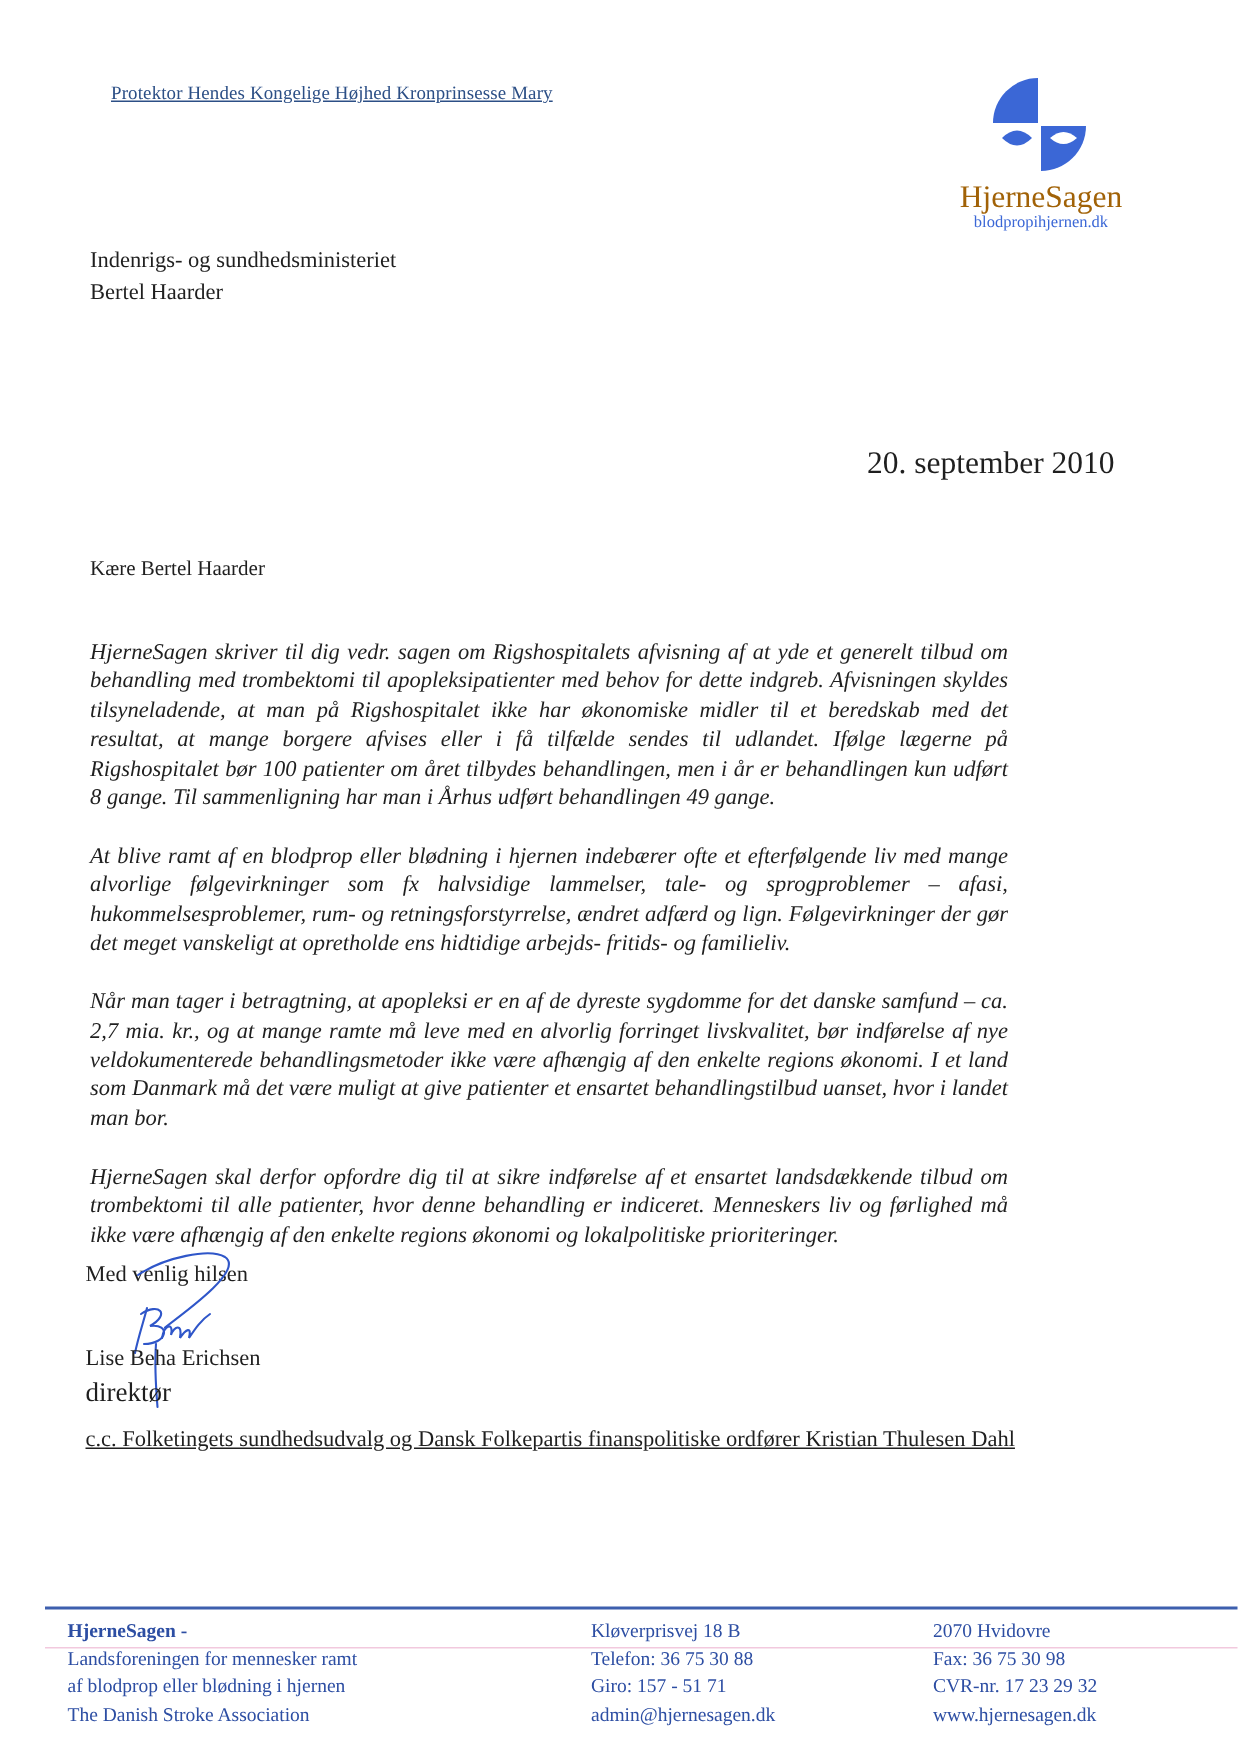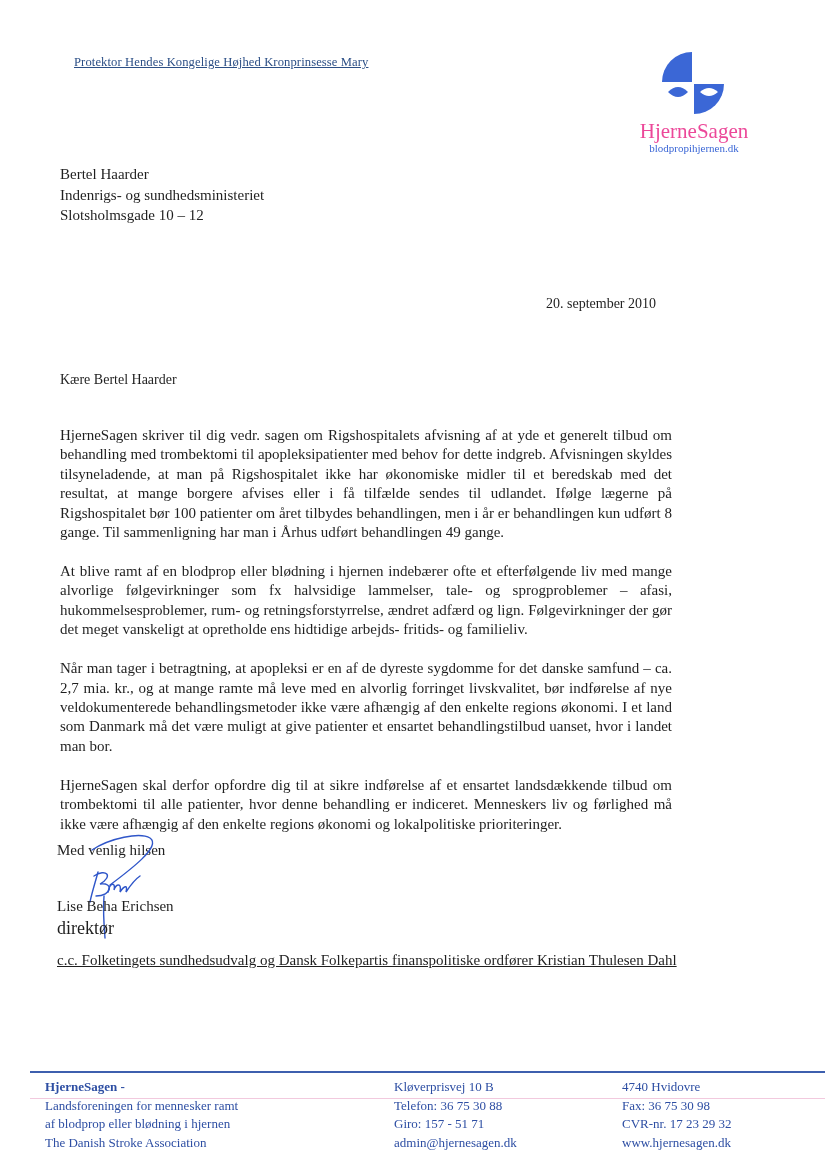--- a/index.html
+++ b/index.html
@@ -8,35 +8,35 @@
       font-family: "Liberation Serif", "DejaVu Serif", serif;
       color: #1f1f1f;
     }
     .patron {
       position: absolute; left: 74px; top: 55px;
       font-size: 12.6px; color: #2c4f86; letter-spacing: 0.1px; text-decoration: underline;
     }
     .logo { position: absolute; left: 624px; top: 52px; width: 140px; text-align: center; }
     .logo svg { display: block; margin: 0 auto; }
     .logo-name {
-      display: block; font-size: 21px; color: #ec4899; line-height: 22px; margin-top: 2px;
+      display: block; font-size: 21px; color: #a16207; line-height: 22px; margin-top: 2px;
     }
     .logo-url { display: block; font-size: 11px; color: #3b67d6; line-height: 13px; }
     .recipient {
       position: absolute; left: 60px; top: 164px;
       font-size: 15px; line-height: 20.6px;
     }
     .recipient div { white-space: nowrap; }
-    .date { position: absolute; left: 546px; top: 296px; font-size: 14px; }
+    .date { position: absolute; left: 578px; top: 296px; font-size: 21px; }
     .salutation { position: absolute; left: 60px; top: 372px; font-size: 14px; }
     .body {
       position: absolute; left: 60px; top: 426px; width: 612px;
       font-size: 15px; line-height: 19.4px; text-align: justify;
     }
-    .body p { margin: 0 0 19.6px 0; }
+    .body p { margin: 0 0 19.6px 0; font-style: italic; }
     .closing { position: absolute; left: 57px; top: 840px; font-size: 15px; line-height: 20px; }
     .signer-name { position: absolute; left: 57px; top: 898px; font-size: 15px; }
     .signer-title { position: absolute; left: 57px; top: 918px; font-size: 18px; }
     .signature { position: absolute; left: 70px; top: 830px; }
     .cc { position: absolute; left: 57px; top: 952px; font-size: 15px; white-space: nowrap; text-decoration: underline; }
     .footer-rule-blue {
       position: absolute; left: 30px; right: 0; top: 1071px; height: 2px; background: #3d5fae;
     }
     .footer-rule-pink {
       position: absolute; left: 30px; right: 0; top: 1098px; height: 1px; background: #f2c9de;
@@ -64,23 +64,22 @@
 
     <path d="M6 40 Q16 30 26 40 Q16 50 6 40 Z" fill="#3b67d6"></path>
 
     <path d="M38 40 Q47 32 56 40 Q47 48 38 40 Z" fill="#ffffff"></path>
   </svg>
   <span class="logo-name">HjerneSagen</span>
   <span class="logo-url">blodpropihjernen.dk</span>
 </div>
 
 <div class="recipient">
+  <div>Indenrigs- og sundhedsministeriet</div>
   <div>Bertel Haarder</div>
-  <div>Indenrigs- og sundhedsministeriet</div>
-  <div>Slotsholmsgade 10 – 12</div>
 </div>
 
 <div class="date">20. september 2010</div>
 
 <div class="salutation">Kære Bertel Haarder</div>
 
 <div class="body">
   <p>HjerneSagen skriver til dig vedr. sagen om Rigshospitalets afvisning af at yde et generelt tilbud om behandling med trombektomi til apopleksipatienter med behov for dette indgreb. Afvisningen skyldes tilsyneladende, at man på Rigshospitalet ikke har økonomiske midler til et beredskab med det resultat, at mange borgere afvises eller i få tilfælde sendes til udlandet. Ifølge lægerne på Rigshospitalet bør 100 patienter om året tilbydes behandlingen, men i år er behandlingen kun udført 8 gange. Til sammenligning har man i Århus udført behandlingen 49 gange.</p>
   <p>At blive ramt af en blodprop eller blødning i hjernen indebærer ofte et efterfølgende liv med mange alvorlige følgevirkninger som fx halvsidige lammelser, tale- og sprogproblemer – afasi, hukommelsesproblemer, rum- og retningsforstyrrelse, ændret adfærd og lign. Følgevirkninger der gør det meget vanskeligt at opretholde ens hidtidige arbejds- fritids- og familieliv.</p>
   <p>Når man tager i betragtning, at apopleksi er en af de dyreste sygdomme for det danske samfund – ca. 2,7 mia. kr., og at mange ramte må leve med en alvorlig forringet livskvalitet, bør indførelse af nye veldokumenterede behandlingsmetoder ikke være afhængig af den enkelte regions økonomi. I et land som Danmark må det være muligt at give patienter et ensartet behandlingstilbud uanset, hvor i landet man bor.</p>
@@ -108,24 +107,24 @@
 <div class="footer-rule-pink"></div>
 
 <div class="footer-col col1">
   <div class="bold">HjerneSagen -</div>
   <div>Landsforeningen for mennesker ramt</div>
   <div>af blodprop eller blødning i hjernen</div>
   <div>The Danish Stroke Association</div>
 </div>
 
 <div class="footer-col col2">
-  <div>Kløverprisvej 10 B</div>
+  <div>Kløverprisvej 18 B</div>
   <div>Telefon: 36 75 30 88</div>
   <div>Giro: 157 - 51 71</div>
   <div>admin@hjernesagen.dk</div>
 </div>
 
 <div class="footer-col col3">
-  <div>4740 Hvidovre</div>
+  <div>2070 Hvidovre</div>
   <div>Fax: 36 75 30 98</div>
   <div>CVR-nr. 17 23 29 32</div>
   <div>www.hjernesagen.dk</div>
 </div>
 
 </body></html>

